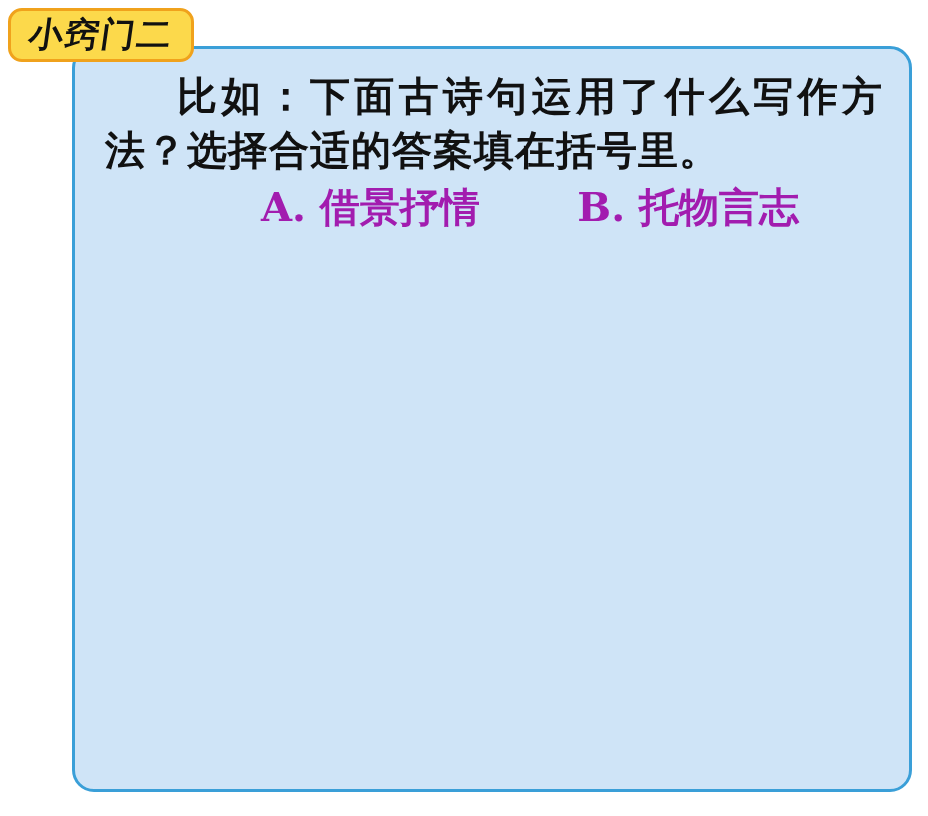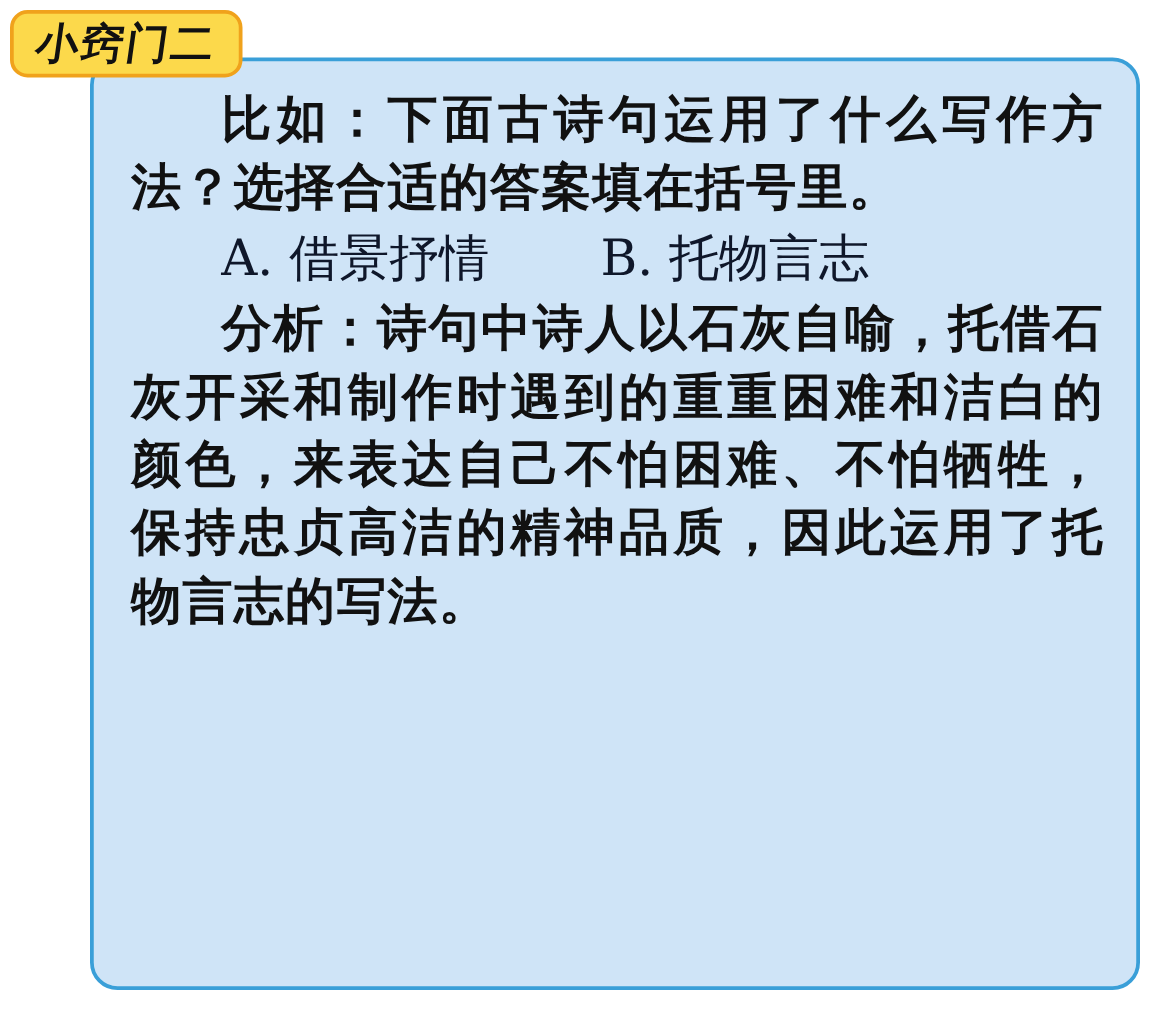--- a/index.html
+++ b/index.html
@@ -53,26 +53,27 @@
     font-family: "DejaVu Serif", "Liberation Serif", serif;
     margin: 0 0 2px 0;
     text-align: justify;
   }
   .indent {
     text-indent: 72px;
   }
   .options-line {
     font-size: 40px;
     line-height: 1.36;
-    color: #0f172a;
-    font-weight: 400;
+    color: #a21caf;
+    font-weight: 700;
     font-family: "DejaVu Serif", "Liberation Serif", serif;
     margin: 0 0 2px 0;
     text-indent: 72px;
     white-space: pre;
+    text-align: center;
   }
 
   
   #tip-badge {
     position: absolute;
     left: 8px;
     top: 8px;
     min-width: 186px;
     height: 54px;
     background: #fcd94b;
@@ -100,21 +101,20 @@
 <div id="page">
 
   <div id="content-panel">
     <div id="panel-inner">
 
       <p class="para indent">比如：下面古诗句运用了什么写作方法？选择合适的答案填在括号里。</p>
 
       <p class="options-line">A. 借景抒情       B. 托物言志</p>
 
 
-      <p class="para indent">分析：诗句中诗人以石灰自喻，托借石灰开采和制作时遇到的重重困难和洁白的颜色，来表达自己不怕困难、不怕牺牲，保持忠贞高洁的精神品质，因此运用了托物言志的写法。</p>
 
     </div>
   </div>
 
   <div id="tip-badge">
     <span class="badge-text">小窍门二</span>
   </div>
 
 </div>
 

